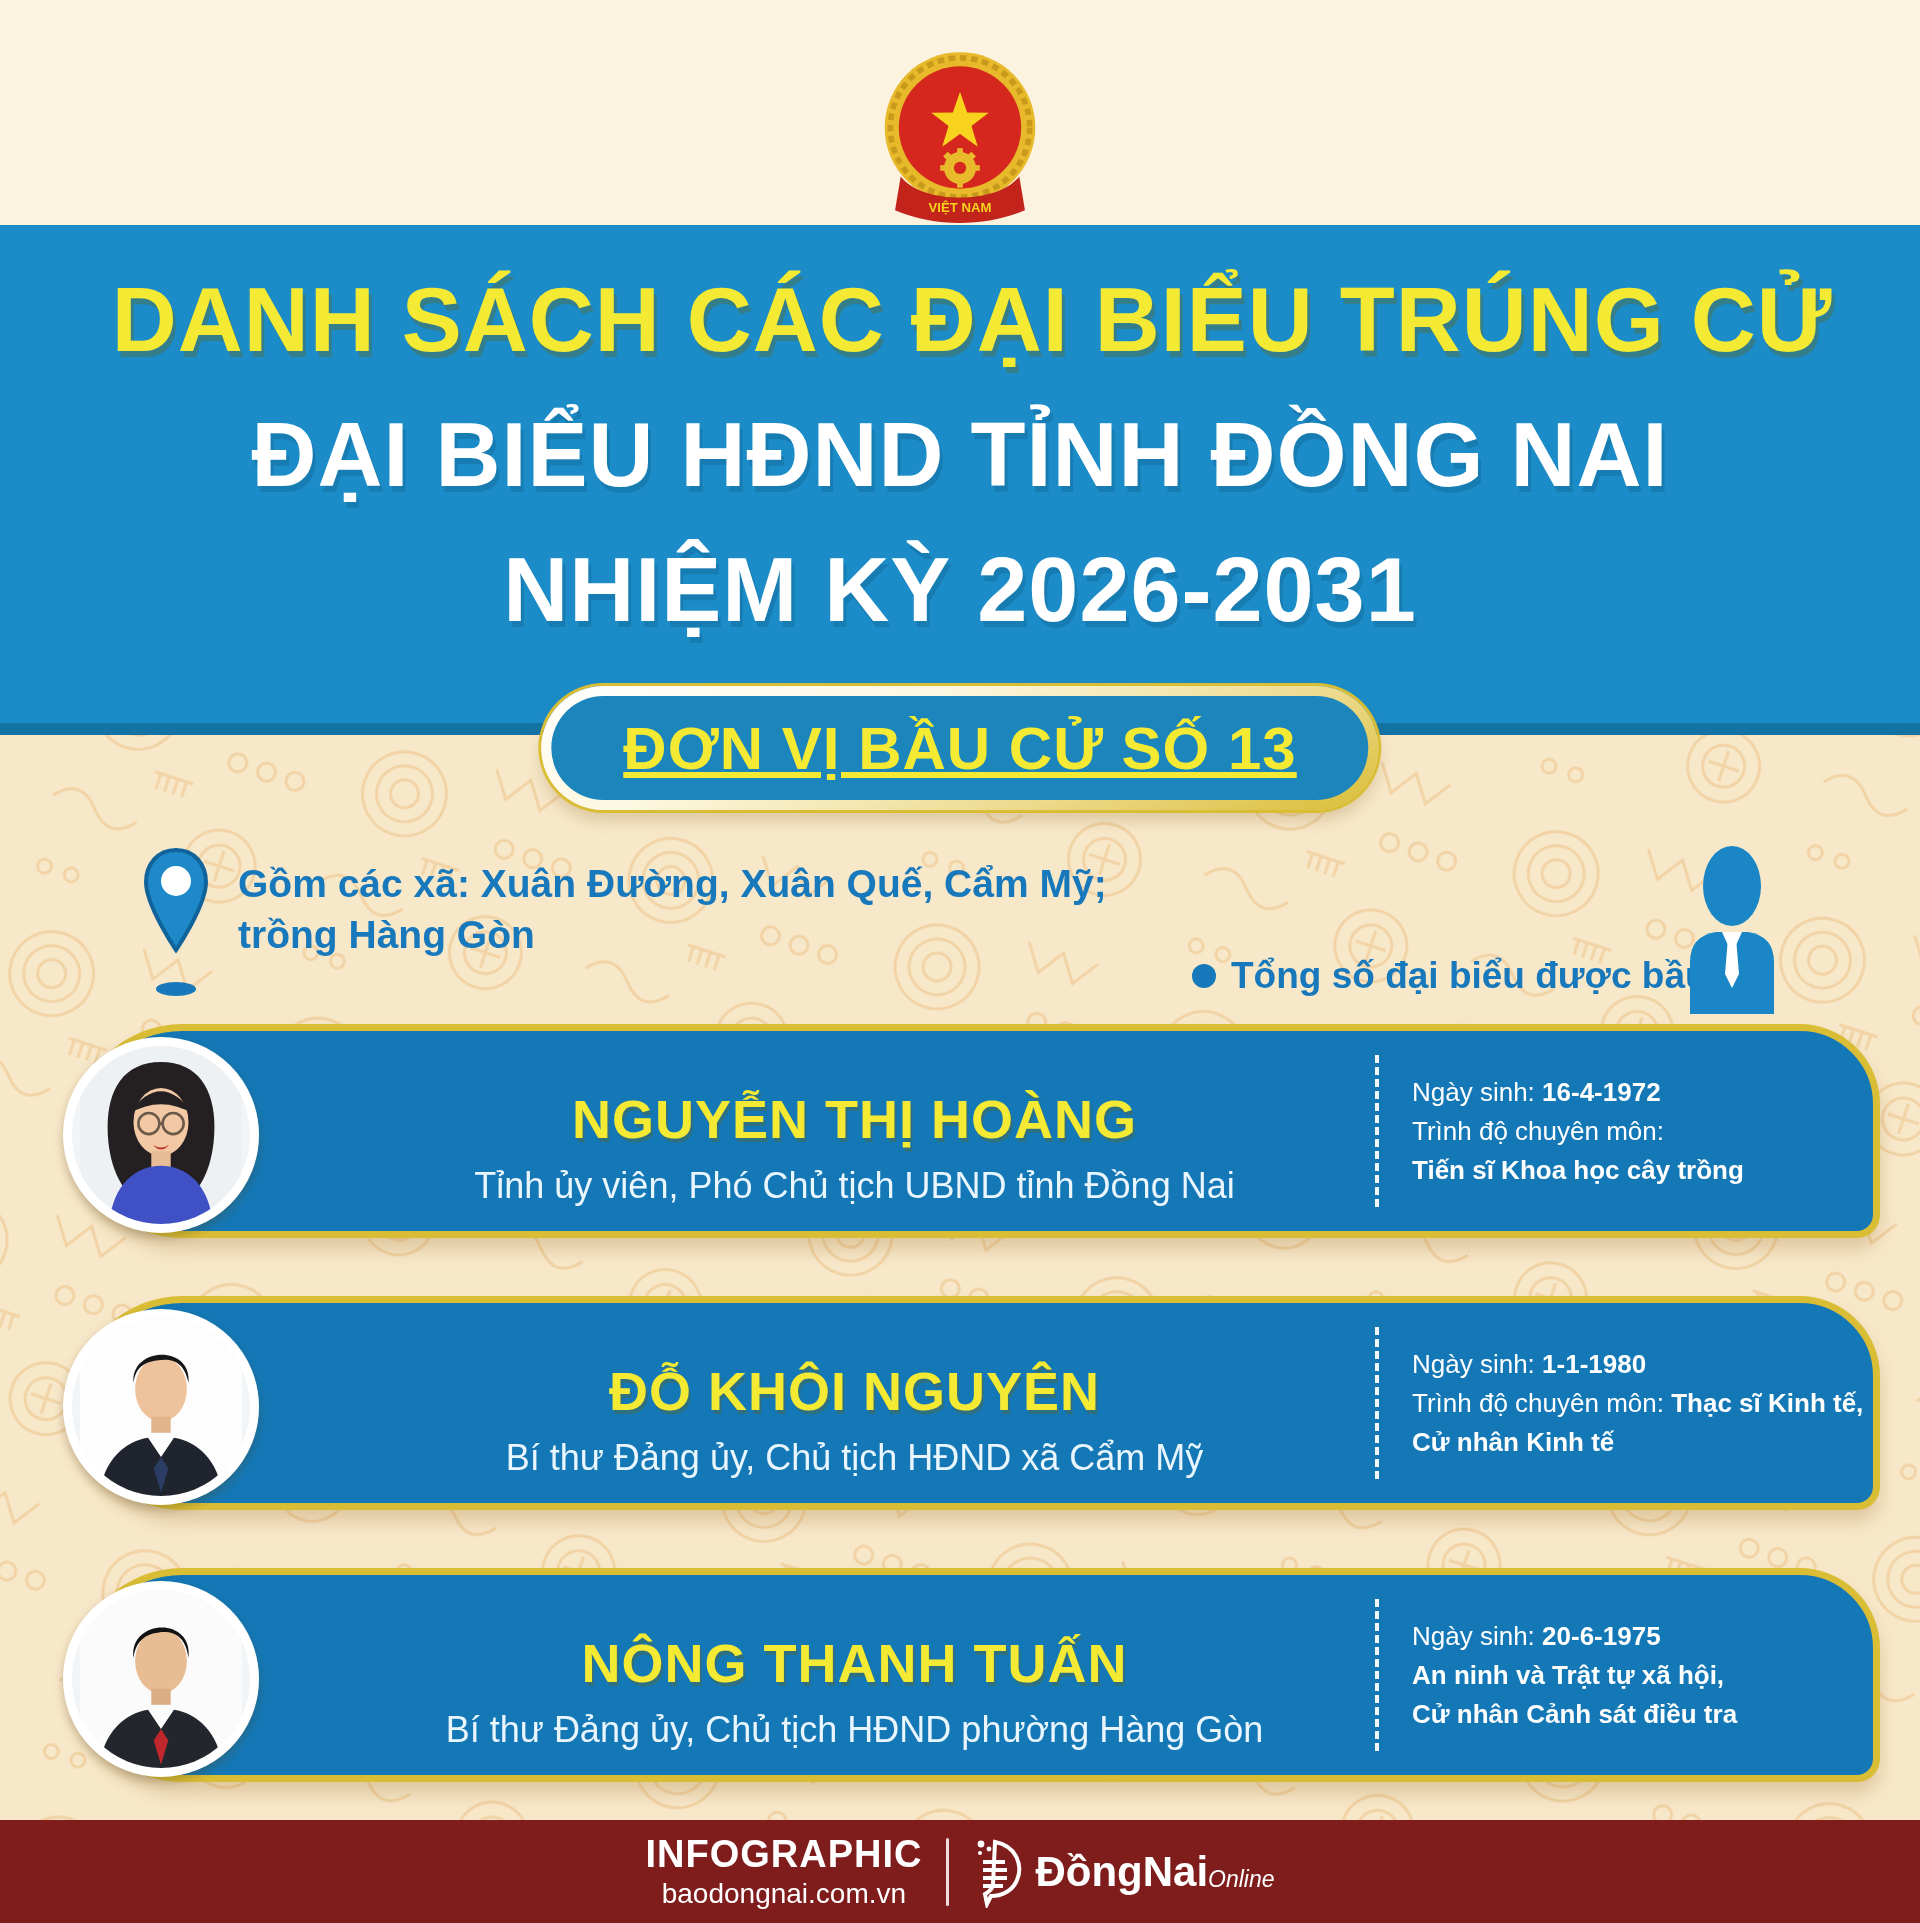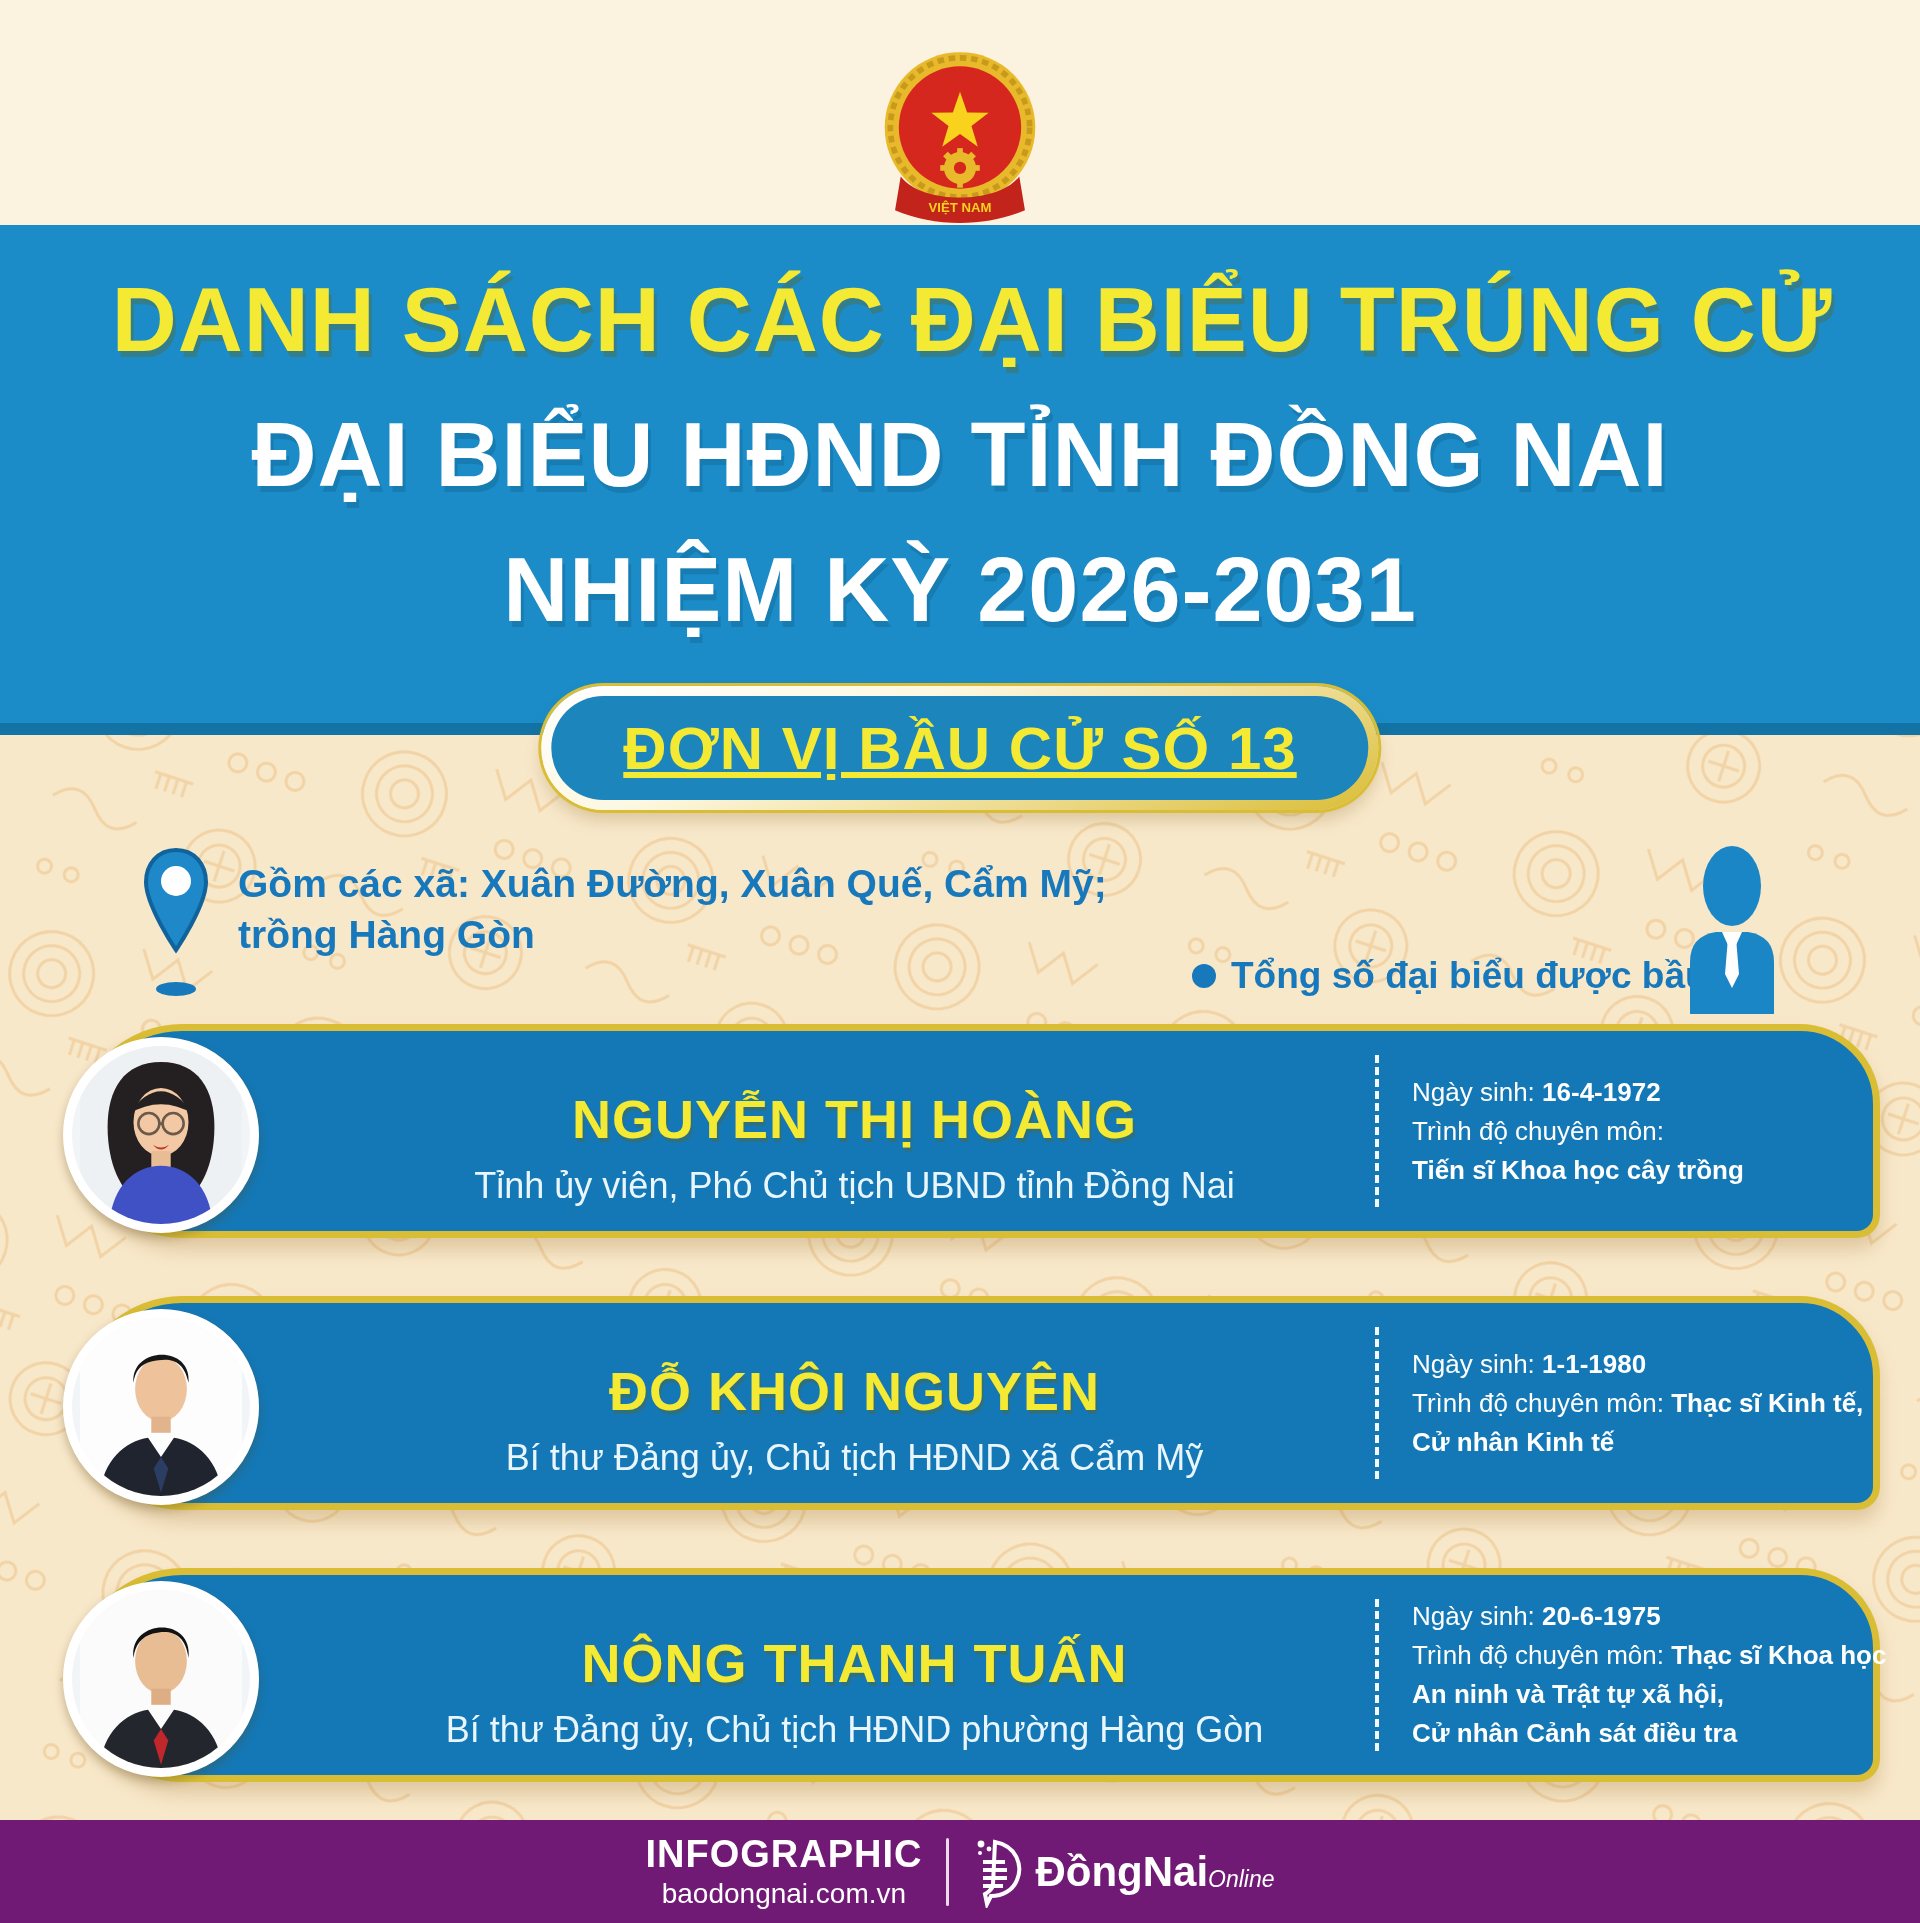--- a/index.html
+++ b/index.html
@@ -76,21 +76,21 @@
            border-left:4px dashed rgba(255,255,255,.95);}
   .details{
     position:absolute;left:1330px;width:462px;top:50%;transform:translateY(-50%);
     color:#ffffff;font-size:26px;line-height:1.5;
   }
   .details .dline{white-space:nowrap;}
   .details b{font-weight:700;}
 
   
   .footer{
-    position:absolute;left:0;right:0;top:1820px;height:103px;background:#701a75;z-index:2;
+    position:absolute;left:0;right:0;top:1820px;height:103px;background:#7f1d1d;z-index:2;
     display:flex;align-items:center;justify-content:center;gap:24px;
   }
   .f-left{text-align:center;color:#fff;}
   .f-infographic{font-size:38px;font-weight:800;letter-spacing:1px;}
   .f-url{font-size:28px;margin-top:2px;}
   .f-div{width:3px;height:68px;background:rgba(255,255,255,.85);border-radius:2px;}
   .f-logo{display:flex;align-items:center;gap:10px;}
   .f-brand-wrap{display:flex;flex-direction:row;align-items:flex-end;}
   .f-brand{font-size:42px;font-weight:800;color:#fff;letter-spacing:0;line-height:1;}
   .f-online{font-size:23px;font-weight:400;font-style:italic;color:#fff;margin-top:2px;}
@@ -245,21 +245,20 @@
         <polygon points="50,86 45.5,93 50,108 54.5,93" fill="#C0272D"></polygon>
       </svg>
     </div>
     <div class="card-main">
       <div class="name">NÔNG THANH TUẤN</div>
       <div class="position">Bí thư Đảng ủy, Chủ tịch HĐND phường Hàng Gòn</div>
     </div>
     <div class="divider"></div>
     <div class="details">
       <div class="dline"><span>Ngày sinh:</span> <b>20-6-1975</b></div>
-      <div class="dline"><span>Trình độ chuyên môn:</span> <b>Thạc sĩ Khoa học</b></div>
       <div class="dline"><b>An ninh và Trật tự xã hội,</b></div>
       <div class="dline"><b>Cử nhân Cảnh sát điều tra</b></div>
     </div>
   </div>
 
   <div class="footer">
     <div class="f-left">
       <div class="f-infographic">INFOGRAPHIC</div>
       <div class="f-url">baodongnai.com.vn</div>
     </div>

